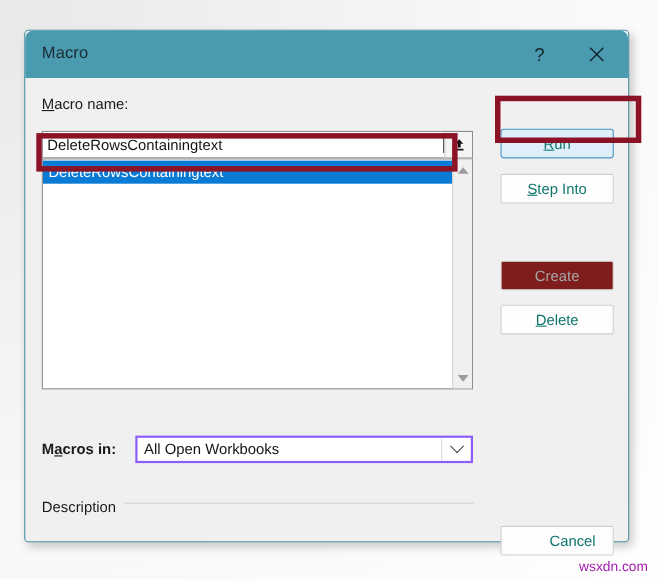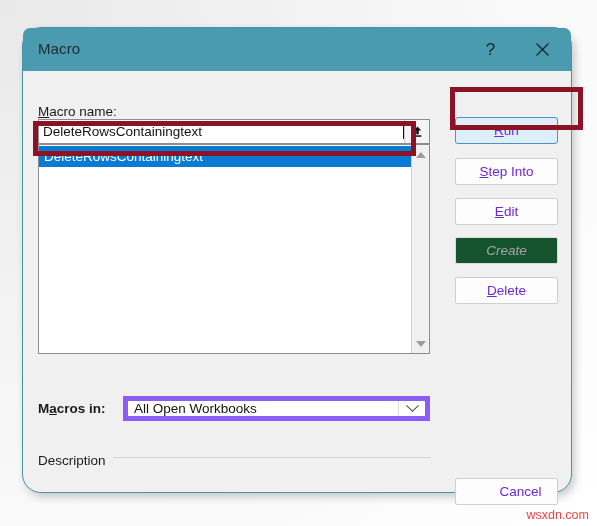--- a/index.html
+++ b/index.html
@@ -25,21 +25,21 @@
 
   
   .dialog {
     position: absolute;
     left: 22px;
     top: 27px;
     width: 550px;
     height: 466px;
     background: #f0f0f0;
     border: 1px solid #4a93a5;
-    border-radius: 19px;
+    border-radius: 4px;
     box-sizing: border-box;
     box-shadow: 3px 4px 9px rgba(0,0,0,0.20);
   }
 
   .titlebar {
     height: 43px;
     background: #4a9bb0;
     border-radius: 7px 7px 0 0;
     position: relative;
     box-sizing: border-box;
@@ -76,21 +76,21 @@
 
   
   .lbl {
     position: absolute;
     font-size: 13.5px;
     color: #1a1a1a;
     white-space: nowrap;
   }
   .lbl u { text-decoration: underline; }
 
-  .lbl-macro-name { left: 15px; top: 33px; text-align: right; }
+  .lbl-macro-name { left: 15px; top: 16px; text-align: right; }
   .lbl-macros-in  { left: 15px; top: 330px; font-weight: bold; }
   .lbl-desc       { left: 15px; top: 382px; }
 
   
   .name-field {
     position: absolute;
     left: 15px;
     top: 48px;
     width: 392px;
     height: 25px;
@@ -184,21 +184,21 @@
   .tri-down { border-top: 6px solid #9c9c9c; }
 
   
   .combo {
     position: absolute;
     left: 100px;
     top: 325px;
     width: 307px;
     height: 25px;
     background: #ffffff;
-    border: 5px solid #8b5cf6;
+    border: 2px solid #8b5cf6;
     box-sizing: border-box;
     display: flex;
     align-items: center;
     cursor: pointer;
   }
   .combo-value {
     flex: 1;
     font-size: 13.5px;
     color: #141414;
     padding-left: 6px;
@@ -233,37 +233,36 @@
   .btn {
     position: absolute;
     left: 432px;
     width: 103px;
     height: 27px;
     background: #fdfdfd;
     border: 1px solid #cfcfcf;
     border-radius: 2px;
     font-family: "Liberation Sans", sans-serif;
     font-size: 13.5px;
-    color: #6d28d9;
+    color: #0f766e;
     cursor: pointer;
     box-sizing: border-box;
     padding: 0;
   }
   .btn u { text-decoration: underline; }
   .btn.primary {
     background: #dfeffa;
     border: 1px solid #4a93c4;
     border-radius: 3px;
   }
   .btn.disabled {
     color: #a6a6a6;
-    background: #14532d;
+    background: #7f1d1d;
     border-color: #dcdcdc;
     cursor: default;
-    font-style: italic;
   }
   .btn-run      { top: 46px; }
   .btn-step     { top: 87px; }
   .btn-edit     { top: 127px; }
   .btn-create   { top: 166px; }
   .btn-delete   { top: 206px; text-align: center; }
   .btn-options  { top: 246px; }
   .btn-cancel   { top: 407px; padding-left: 28px; }
 
   
@@ -275,21 +274,21 @@
   }
   .anno-run  { left: 450px; top: 87px;  width: 133px; height: 43px; }
   .anno-list { left: 33px;  top: 121px; width: 383px; height: 35px; }
 
   
   .watermark {
     position: absolute;
     right: 8px;
     bottom: 4px;
     font-size: 12.5px;
-    color: #ef4444;
+    color: #a21caf;
     font-family: "Liberation Sans", sans-serif;
   }
 </style>
 </head>
 <body>
 
 <div class="page-bg"></div>
 
 <div class="dialog">
 
@@ -352,23 +351,20 @@
     <div class="desc-rule"></div>
 
     <button class="btn primary btn-run">
       <u>R</u><span>un</span>
     </button>
 
     <button class="btn btn-step">
       <u>S</u><span>tep Into</span>
     </button>
 
-    <button class="btn btn-edit">
-      <u>E</u><span>dit</span>
-    </button>
 
     <button class="btn disabled btn-create">Create</button>
 
     <button class="btn btn-delete">
       <u>D</u><span>elete</span>
     </button>
 
 
     <button class="btn btn-cancel">Cancel</button>
 

